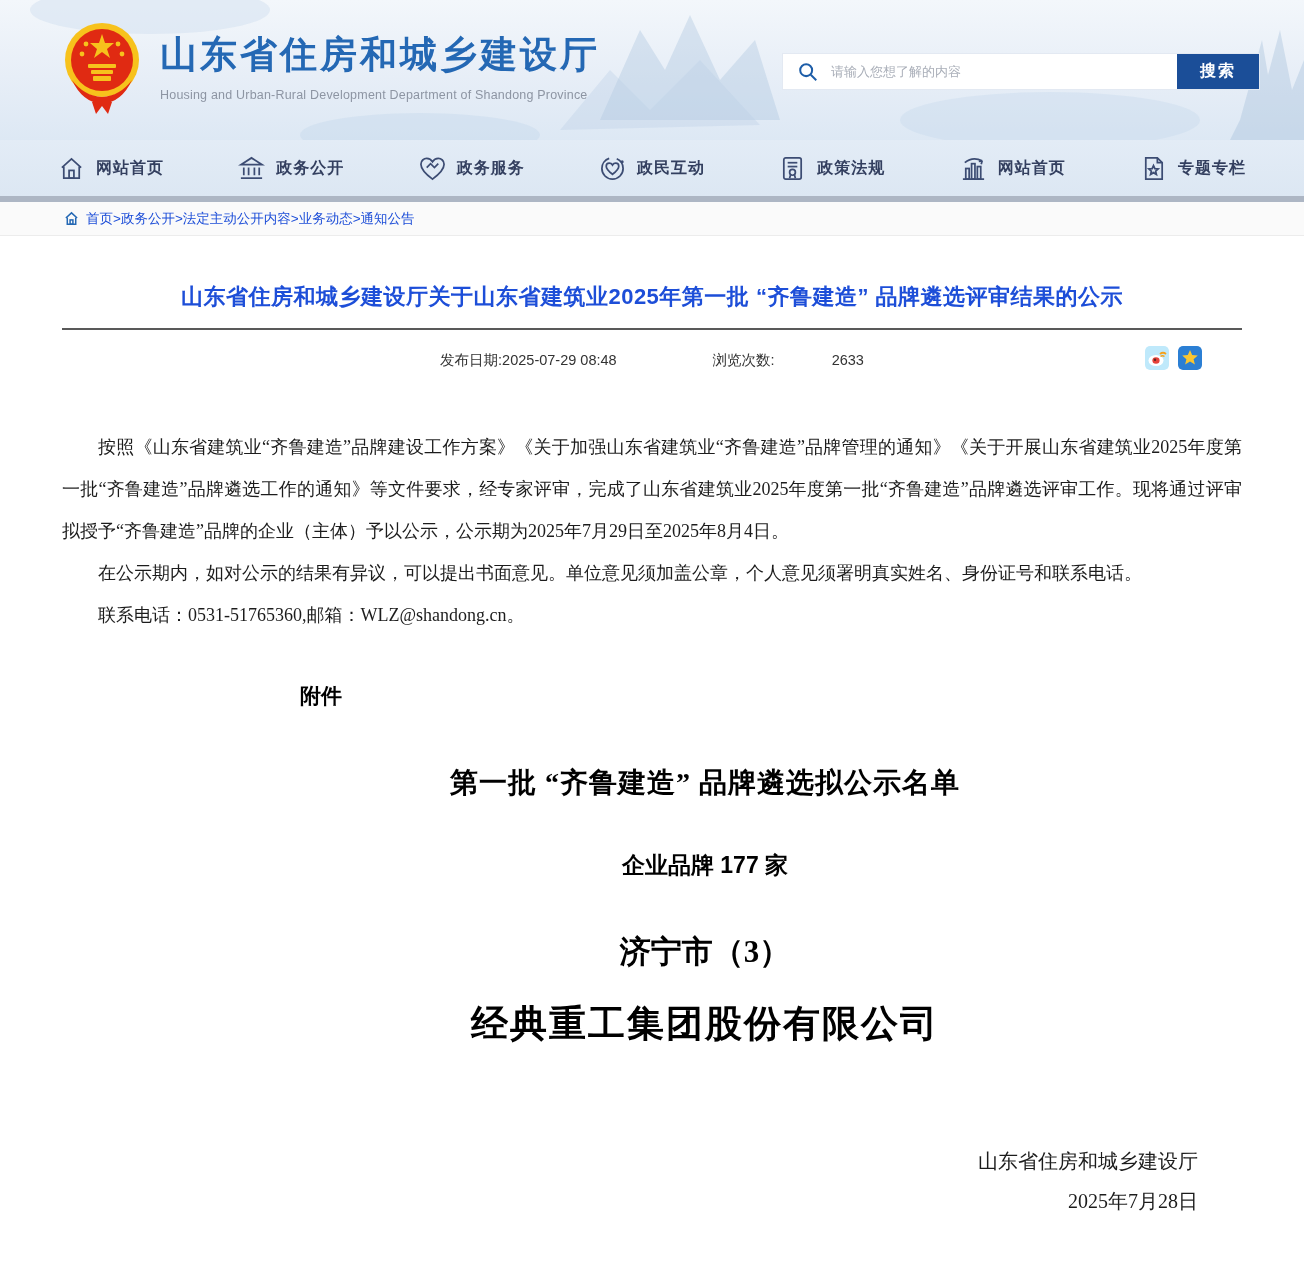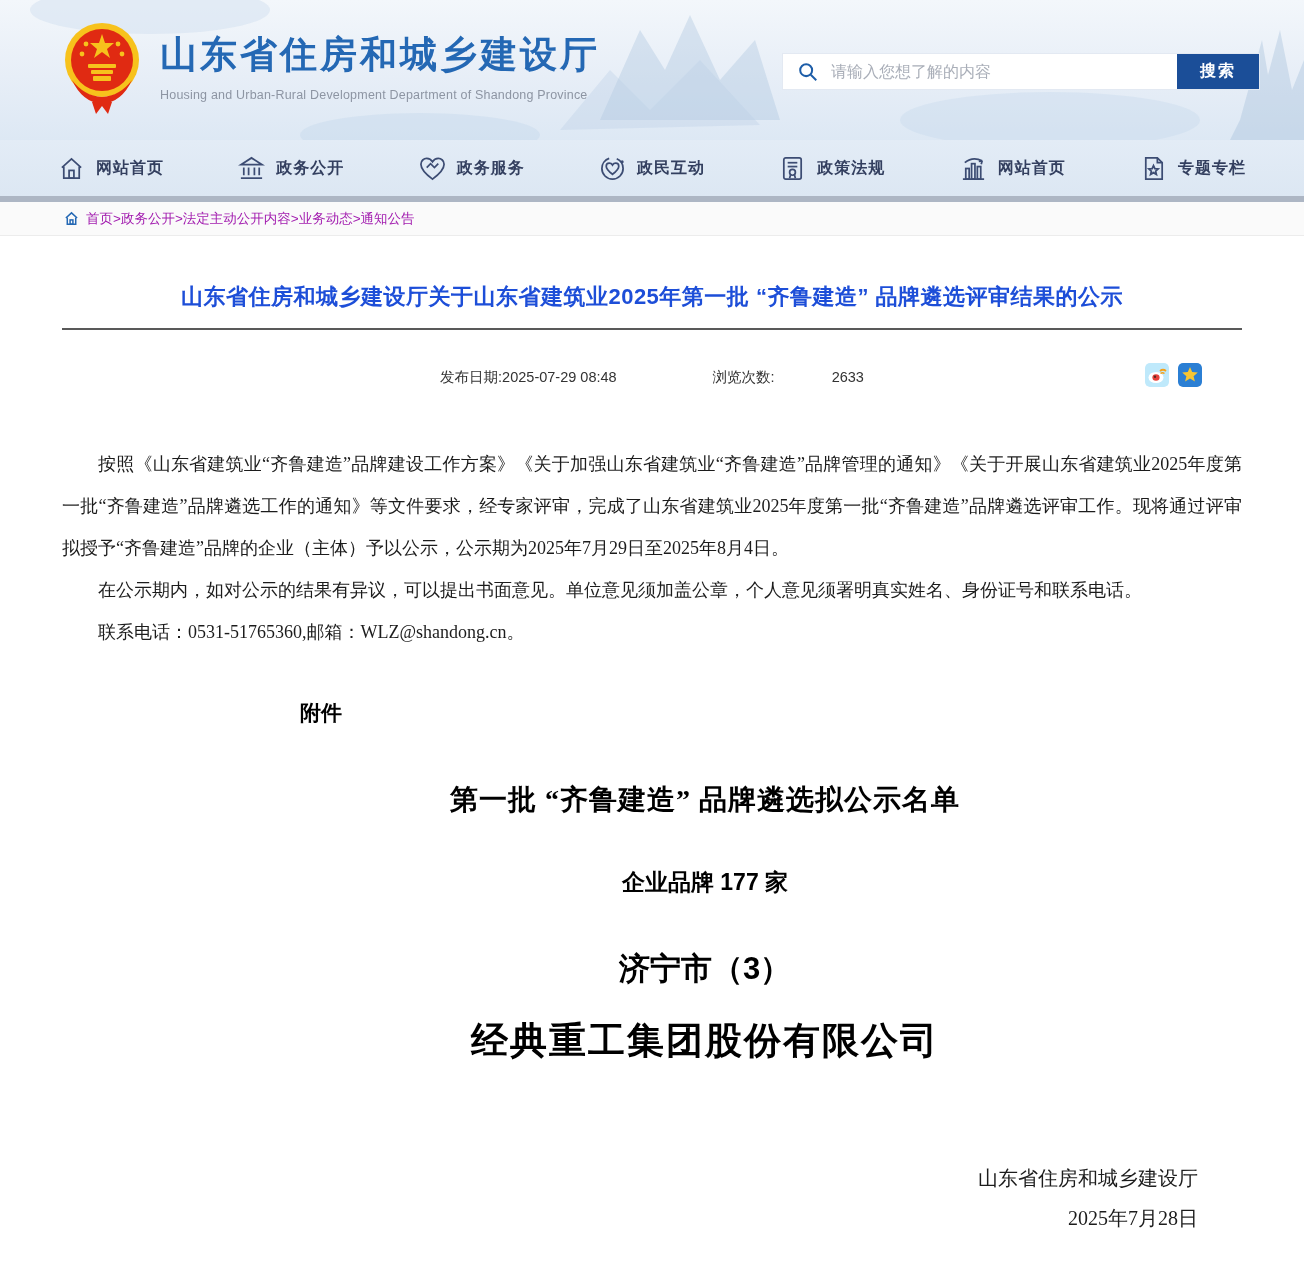--- a/index.html
+++ b/index.html
@@ -21,21 +21,21 @@
     font-family: "Liberation Sans", sans-serif;
   }
   .site-subtitle { font-size: 12.5px; color: #8d95a3; margin-top: 8px; letter-spacing: 0.2px; }
 
   .search-wrap {
     position: absolute; right: 44px; top: 53px; width: 478px; height: 37px;
     display: flex; background: #ffffff; border: 1px solid #e3e9f2;
   }
   .search-input-zone { flex: 1; display: flex; align-items: center; padding-left: 14px; background: #fff; }
   .search-input {
-    border: none; outline: none; flex: 1; height: 100%; font-size: 16px; color: #ec4899;
+    border: none; outline: none; flex: 1; height: 100%; font-size: 13px; color: #ec4899;
     padding-left: 12px; background: transparent; font-family: "Liberation Sans", sans-serif;
   }
   .search-input::placeholder { color: #a9aeb8; }
   .search-btn {
     width: 82px; background: #1b4e98; color: #ffffff; font-size: 16px; font-weight: bold;
     border: none; cursor: pointer; letter-spacing: 2px; font-family: "Liberation Sans", sans-serif;
   }
 
   
   .nav {
@@ -46,30 +46,30 @@
   .nav-item { display: flex; align-items: center; gap: 11px; cursor: pointer; }
   .nav-item svg { width: 27px; height: 27px; }
   .nav-label { font-size: 16px; font-weight: bold; color: #333f5f; letter-spacing: 1px; }
   .nav-divider { height: 6px; background: #adb6c4; }
 
   
   .breadcrumb-bar {
     height: 34px; background: #fafafa; border-bottom: 1px solid #ececec;
     display: flex; align-items: center; padding-left: 64px; gap: 7px;
   }
-  .breadcrumb-text { font-size: 13.5px; color: #a21caf; }
+  .breadcrumb-text { font-size: 13.5px; color: #1d4ed8; }
 
   
   .content { padding: 0 62px; }
   .article-title {
     margin-top: 46px; text-align: center; font-size: 22px; font-weight: bold; color: #1d4ed8;
     font-family: "Liberation Sans", sans-serif; letter-spacing: 0.5px;
   }
   .title-rule { margin-top: 16px; border: none; border-top: 2px solid #595959; }
-  .meta-row { position: relative; margin-top: 33px; height: 28px; display: flex; align-items: center; justify-content: center; gap: 17px; }
+  .meta-row { position: relative; margin-top: 16px; height: 28px; display: flex; align-items: center; justify-content: center; gap: 17px; }
   .meta-item { font-size: 14.5px; color: #333; }
   .meta-gap { width: 62px; }
   .views-count { margin-left: 40px; }
   .share-icons { position: absolute; right: 40px; top: 0; display: flex; gap: 9px; }
   .share-icon { width: 24px; height: 24px; border-radius: 4px; cursor: pointer; display: block; }
 
   .body-text { margin-top: 52px; font-family: "Liberation Serif", "DejaVu Serif", serif; color: #1c1c1c; }
   .body-text p { font-size: 18px; line-height: 42px; text-indent: 2em; text-align: justify; }
   .contact-line { margin-top: 0; }
 
@@ -86,21 +86,21 @@
   .doc-title {
     margin-top: 54px; text-align: center; font-size: 28px; font-weight: bold;
     font-family: "Liberation Serif", "DejaVu Serif", serif; letter-spacing: 1px;
   }
   .doc-subtitle {
     margin-top: 48px; text-align: center; font-size: 23px; font-weight: bold;
     font-family: "Liberation Sans", sans-serif;
   }
   .doc-city {
     margin-top: 50px; text-align: center; font-size: 31px; font-weight: bold;
-    font-family: Liberation Sans, sans-serif;
+    font-family: Liberation Serif, serif;
   }
   .doc-company {
     margin-top: 26px; text-align: center; font-size: 37px; font-weight: bold;
     font-family: "Liberation Serif", "DejaVu Serif", serif; letter-spacing: 2px;
   }
 
   .signature-block {
     margin-top: 92px; padding-right: 44px; text-align: right;
     font-family: "Liberation Serif", "DejaVu Serif", serif; font-size: 20px; color: #1c1c1c;
   }

